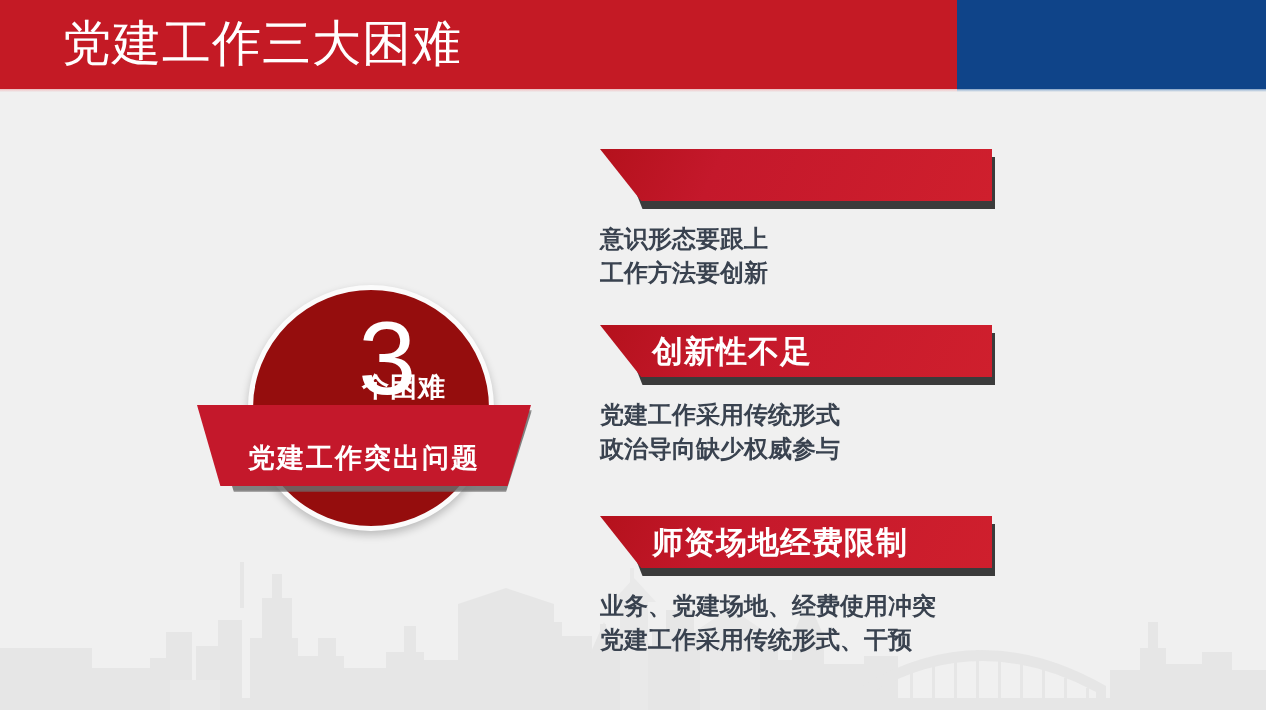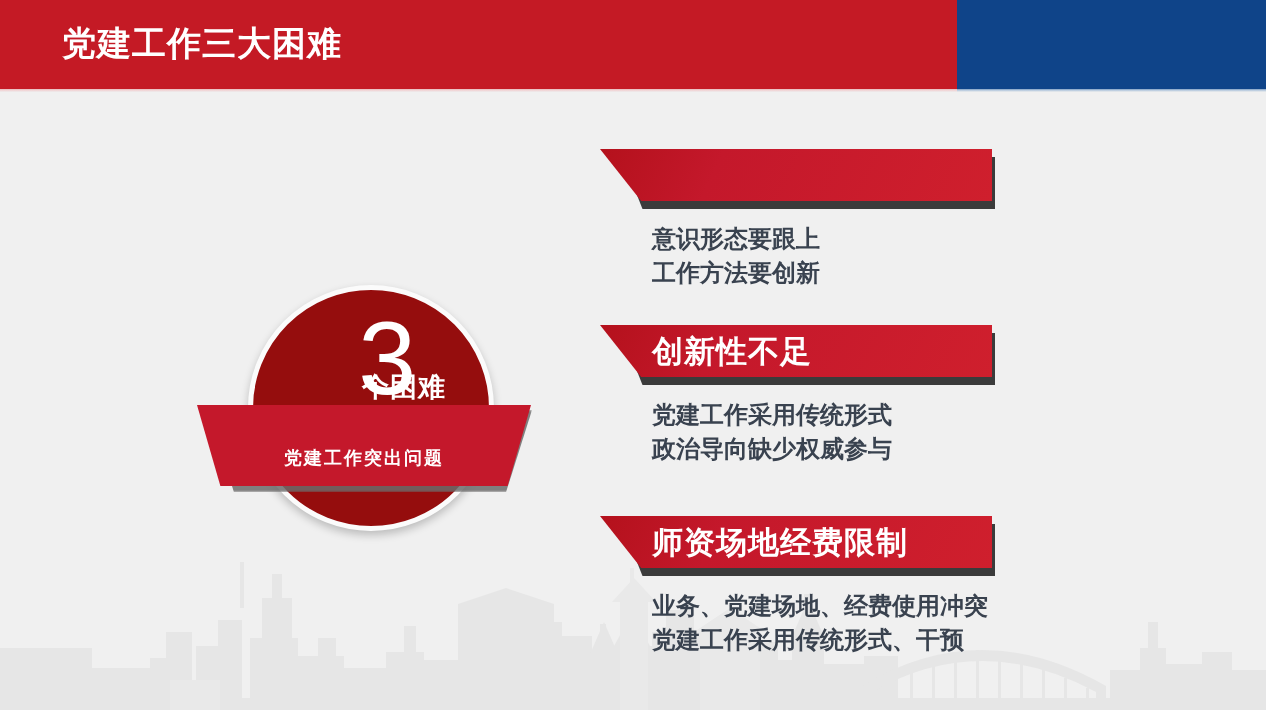--- a/index.html
+++ b/index.html
@@ -53,25 +53,25 @@
     top: 89px;
     width: 309px;
     height: 3px;
     background: linear-gradient(to bottom, #7d9ec4 0%, #cbd8e6 60%, #ececec 100%);
     z-index: 7;
   }
   .slide-title {
     position: absolute;
     left: 62px;
     top: 16px;
-    font-size: 34px;
+    font-size: 49px;
     line-height: 56px;
     color: #ffffff;
     letter-spacing: 1px;
-    font-weight: bold;
+    font-weight: normal;
     white-space: nowrap;
     z-index: 8;
   }
 
   
   .skyline {
     position: absolute;
     left: 0;
     bottom: 0;
     width: 1266px;
@@ -143,21 +143,21 @@
     height: 81px;
     background: #c4182b;
     clip-path: polygon(0 0, 100% 0, 93% 100%, 7% 100%);
   }
   .ribbon-label {
     position: absolute;
     left: 0;
     top: 38px;
     width: 334px;
     text-align: center;
-    font-size: 18px;
+    font-size: 27px;
     line-height: 30px;
     color: #ffffff;
     font-weight: bold;
     letter-spacing: 2px;
     white-space: nowrap;
   }
 
   
   .point {
     position: absolute;
@@ -199,21 +199,20 @@
     top: 8px;
     font-size: 31px;
     line-height: 38px;
     color: #ffffff;
     font-weight: bold;
     letter-spacing: 1px;
     white-space: nowrap;
   }
   .point-body {
     margin-top: 13px;
-    margin-left: 52px;
     font-size: 24px;
     line-height: 34px;
     color: #39424f;
     white-space: nowrap;
   }
   .point-body div { font-weight: bold; }
 </style>
 </head>
 <body>
 

